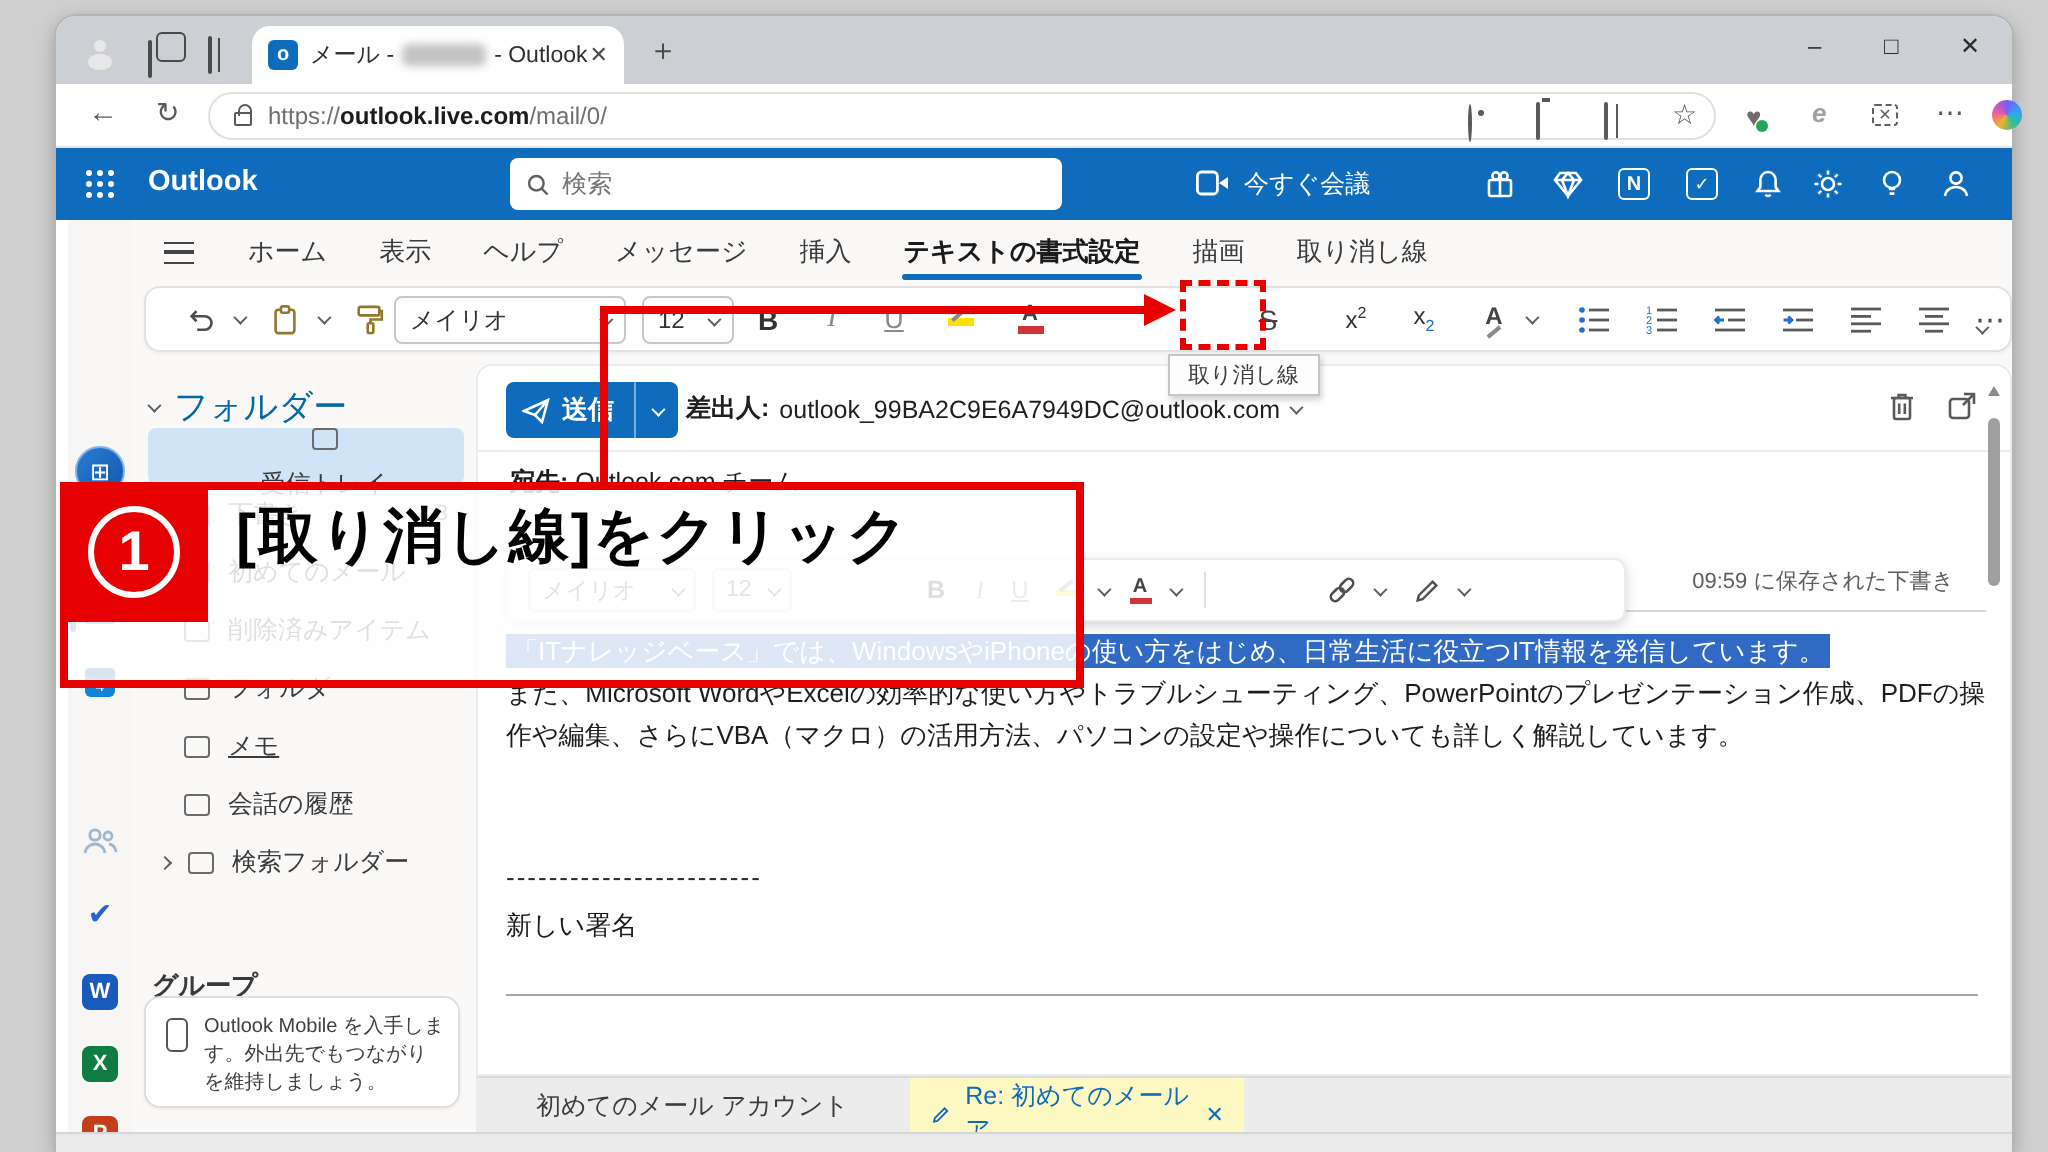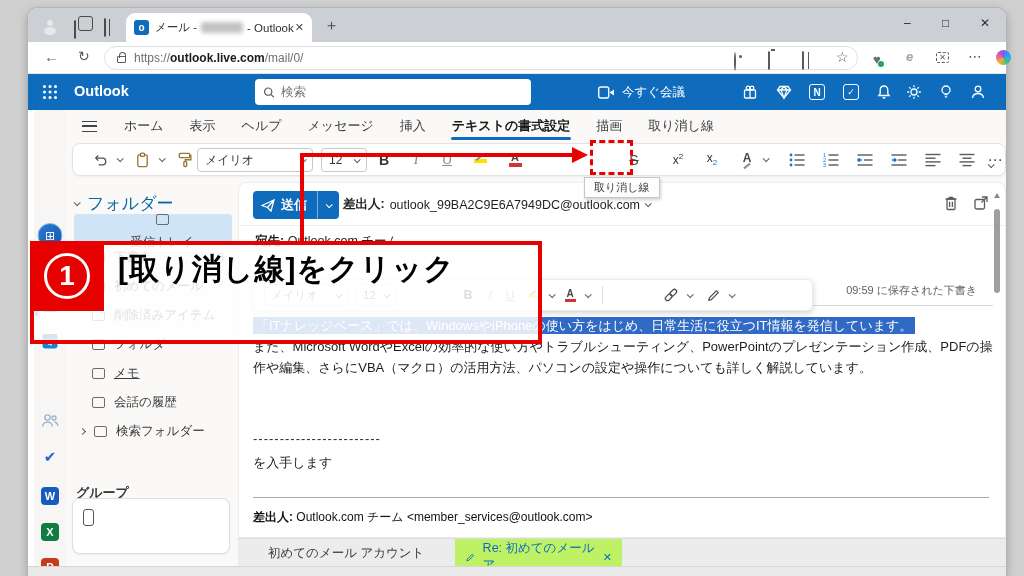--- a/index.html
+++ b/index.html
@@ -106,21 +106,21 @@
   .dashes{position:absolute;left:14px;top:248px;font-size:13px;color:#2c2c2c;letter-spacing:1px;}
   .signature{position:absolute;left:14px;top:271px;font-size:13px;color:#1d1d1d;}
   .quotediv{position:absolute;left:14px;top:314px;width:736px;border-top:1px solid #a8a8a8;}
   .quoteline{position:absolute;left:14px;top:326px;font-size:12px;color:#111;}
   .vsb{position:absolute;right:4px;top:8px;width:8px;height:330px;}
   .vsb .thumb{position:absolute;left:1px;top:18px;width:6px;height:84px;background:#9f9f9f;border-radius:3px;}
   .vsb .up{position:absolute;left:1px;top:2px;width:0;height:0;border-left:3.5px solid transparent;border-right:3.5px solid transparent;border-bottom:5px solid #8a8a8a;}
   
   .btmbar{position:absolute;left:210px;top:530px;width:768px;height:28px;background:#ececec;border-top:1px solid #dcdcdc;}
   .btab1{position:absolute;left:30px;top:0;height:28px;display:flex;align-items:center;font-size:12.5px;color:#3c3c3c;}
-  .btab2{position:absolute;left:217px;top:0;width:167px;height:28px;background:#bef264;display:flex;align-items:center;padding:18px 10px;gap:7px;font-size:12.5px;color:#0f6cbd;}
+  .btab2{position:absolute;left:217px;top:0;width:167px;height:28px;background:#fef9c3;display:flex;align-items:center;padding:18px 10px;gap:7px;font-size:12.5px;color:#0f6cbd;}
   .footer{position:absolute;left:0;top:558px;width:100%;height:10px;background:#e9e9e9;border-top:1px solid #d6d6d6;}
   
   .ann-vline{position:absolute;left:300px;top:153px;width:4px;height:90px;background:#e60000;z-index:50;}
   .ann-hline{position:absolute;left:300px;top:153px;width:274px;height:4px;background:#e60000;z-index:50;}
   .ann-head{position:absolute;left:572px;top:147px;width:0;height:0;border-top:8px solid transparent;border-bottom:8px solid transparent;border-left:16px solid #e60000;z-index:50;}
   .ann-dash{position:absolute;left:590px;top:140px;width:43px;height:35px;border:3px dashed #e60000;z-index:50;}
   .tooltip{position:absolute;left:584px;top:177px;padding:2px 9px;background:#fdfdfd;border:1px solid #c6c6c6;box-shadow:1px 2px 3px rgba(0,0,0,.18);font-size:11px;color:#3d3d3d;z-index:45;}
   .ann-box{position:absolute;left:30px;top:241px;width:512px;height:103px;border:4px solid #e60000;background:rgba(255,255,255,.84);z-index:52;}
   .ann-num{position:absolute;left:-4px;top:-4px;width:74px;height:70px;background:#e60000;display:flex;align-items:center;justify-content:center;}
   .ann-cir{width:46px;height:46px;border:3px solid #fff;border-radius:50%;color:#fff;font-size:28px;font-weight:700;display:flex;align-items:center;justify-content:center;}
@@ -497,20 +497,21 @@
           </div>
           <div class="frow" style="top: 235px;">
             <span class="fchev"></span>
             <span class="ficon"></span>
             <span>検索フォルダー</span>
           </div>
         </div>
       <div class="a" style="left:10px;top:302px;font-size:13px;font-weight:600;color:#3a3a3a;">グループ</div>
       <div class="promo">
         <span class="phone"></span>
+        <span class="promo-t">Outlook Mobile を入手します。外出先でもつながりを維持しましょう。</span>
       </div>
     </div>
 
     <div class="compose">
       <div class="sendbtn">
         <span class="lab">
           <svg width="14" height="13" viewBox="0 0 14 13">
               <path d="M1 6.5 L13 1 L10 12 L6.5 8.5 Z M6.5 8.5 L13 1" fill="none" stroke="#fff" stroke-width="1.3"></path>
             </svg>
           <span>送信</span>
@@ -601,25 +602,22 @@
         <div class="mbtn" style="left:472px;width:10px;">
             <span class="chev"></span>
           </div>
       </div>
 
       <div class="bodytext">
         <span class="hl">「ITナレッジベース」では、WindowsやiPhoneの使い方をはじめ、日常生活に役立つIT情報を発信しています。</span><br>
         <span>また、Microsoft WordやExcelの効率的な使い方やトラブルシューティング、PowerPointのプレゼンテーション作成、PDFの操作や編集、さらにVBA（マクロ）の活用方法、パソコンの設定や操作についても詳しく解説しています。</span>
       </div>
       <div class="dashes">------------------------</div>
-      <div class="signature">を入手します</div>
+      <div class="signature">新しい署名</div>
       <div class="quotediv"></div>
-      <div class="quoteline">
-        <b>差出人:</b> <span>Outlook.com チーム &lt;member_services@outlook.com&gt;</span>
-      </div>
 
       <div class="vsb">
         <span class="up"></span>
         <span class="thumb"></span>
       </div>
     </div>
 
     <div class="btmbar">
       <div class="btab1">初めてのメール アカウント</div>
       <div class="btab2">

